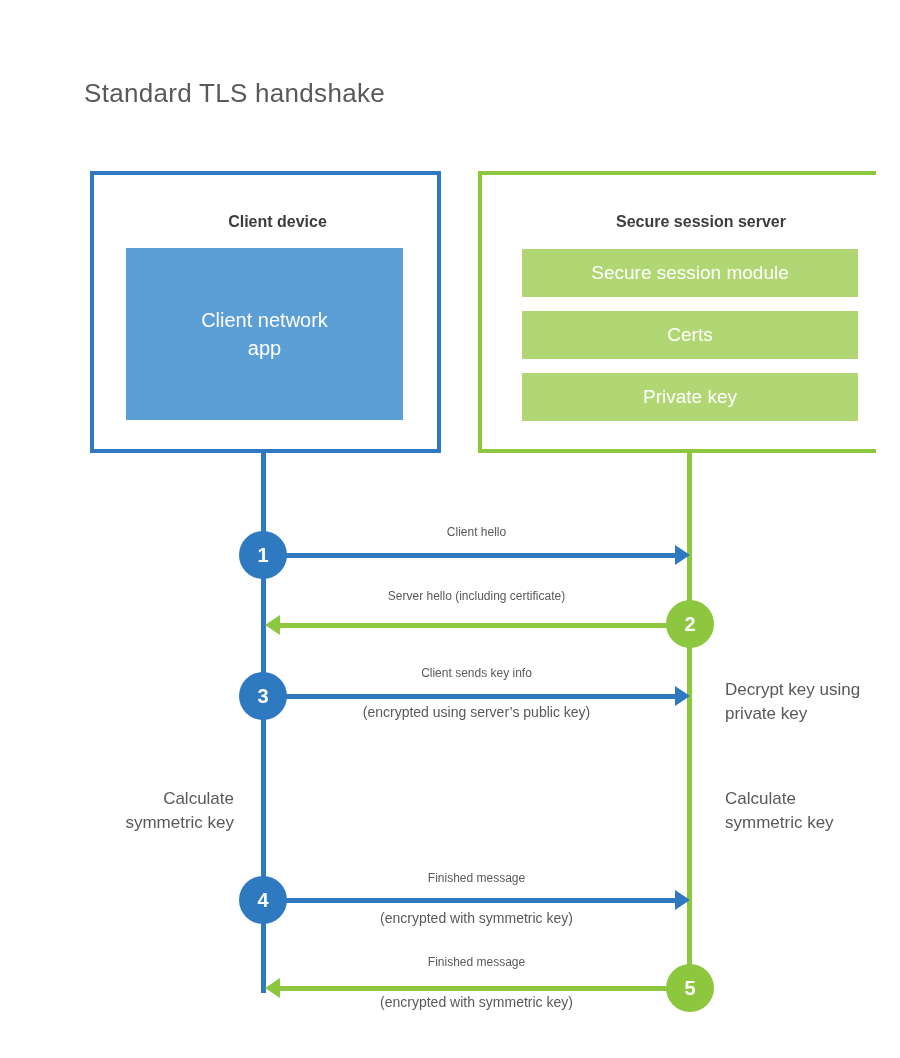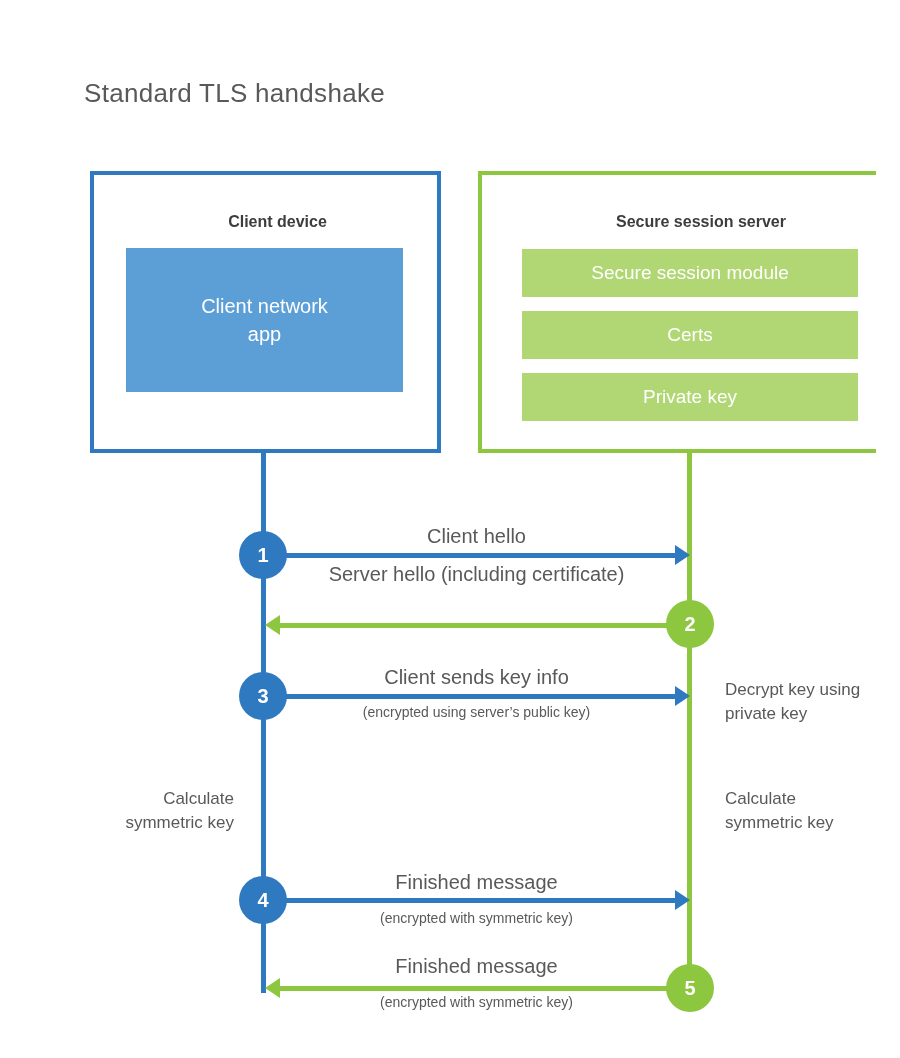--- a/index.html
+++ b/index.html
@@ -33,21 +33,21 @@
   .box-client { left: 42px;  width: 351px; border: 4px solid var(--blue); }
   .box-server { left: 430px; width: 422px; border: 4px solid var(--green); }
   .entity-title {
     position: absolute; top: 26px; left: 0; width: 100%;
     text-align: center;
     font-size: 16px; font-weight: bold;
     color: var(--heading_text);
   }
   .app-box {
     position: absolute; left: 78px; top: 200px;
-    width: 277px; height: 144px;
+    width: 277px; height: 172px;
     background: var(--blue_fill);
     display: flex; align-items: center; justify-content: center;
     color: #ffffff; font-size: 20px; text-align: center;
     white-space: pre-line; line-height: 1.4;
   }
   .module-bar {
     position: absolute; left: 474px;
     width: 336px; height: 48px;
     background: var(--green_fill);
     display: flex; align-items: center; justify-content: center;
@@ -77,21 +77,21 @@
     border-radius: 50%;
     display: flex; align-items: center; justify-content: center;
     color: #ffffff; font-size: 20px; font-weight: bold;
   }
   .circle-blue  { background: var(--blue); }
   .circle-green { background: var(--green); }
   
   .msg {
     position: absolute; left: 215px; width: 427px;
     text-align: center; color: var(--label_text);
-    font-size: 20px;
+    font-size: 12px;
   }
   .msg-sub { font-size: 14px; }
   .side-note {
     position: absolute;
     font-size: 17px; color: var(--label_text);
     line-height: 1.4; white-space: pre-line;
   }
   .note-right { left: 677px; text-align: left;  width: 140px; }
   .note-left  { left: 66px;  text-align: right; width: 120px; }
 </style>
@@ -118,21 +118,21 @@
   <div class="lifeline lifeline-client"></div>
   <div class="lifeline lifeline-server"></div>
 
   <div class="arrow-line blue-line" style="left:215px; top:505px; width:412px;"></div>
   <div class="arrow-head head-right-blue" style="left:627px; top:497px;"></div>
   <div class="msg" style="top:477px;">Client hello</div>
   <div class="step-circle circle-blue" style="left:191px; top:483px;">1</div>
 
   <div class="arrow-line green-line" style="left:231px; top:575px; width:411px;"></div>
   <div class="arrow-head head-left-green" style="left:217px; top:567px;"></div>
-  <div class="msg" style="top:515px;">Server hello (including certificate)</div>
+  <div class="msg" style="top:541px;">Server hello (including certificate)</div>
   <div class="step-circle circle-green" style="left:618px; top:552px;">2</div>
 
   <div class="arrow-line blue-line" style="left:215px; top:646px; width:412px;"></div>
   <div class="arrow-head head-right-blue" style="left:627px; top:638px;"></div>
   <div class="msg" style="top:618px;">Client sends key info</div>
   <div class="msg msg-sub" style="top:656px;">(encrypted using server’s public key)</div>
   <div class="step-circle circle-blue" style="left:191px; top:624px;">3</div>
   <div class="side-note note-right" style="top:630px;">Decrypt key using
 private key</div>
 

